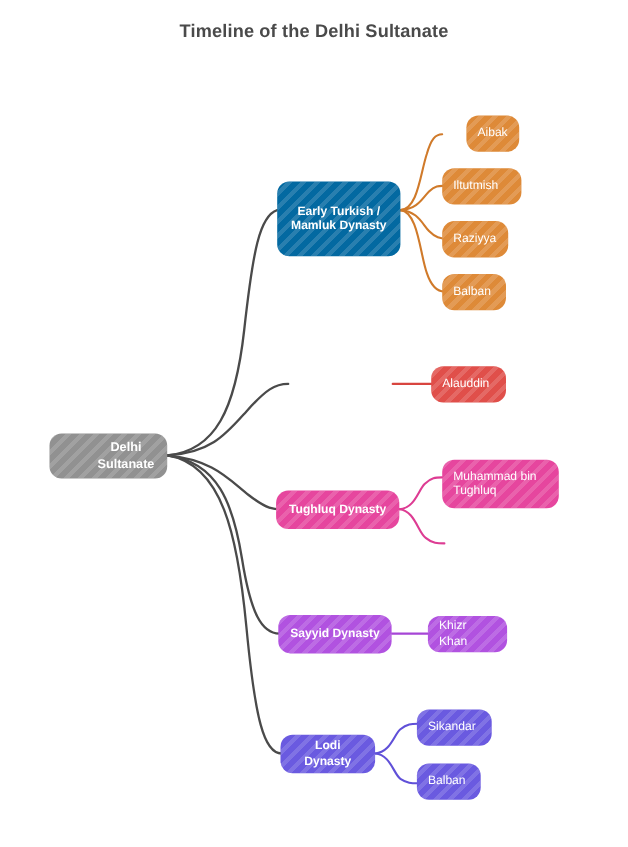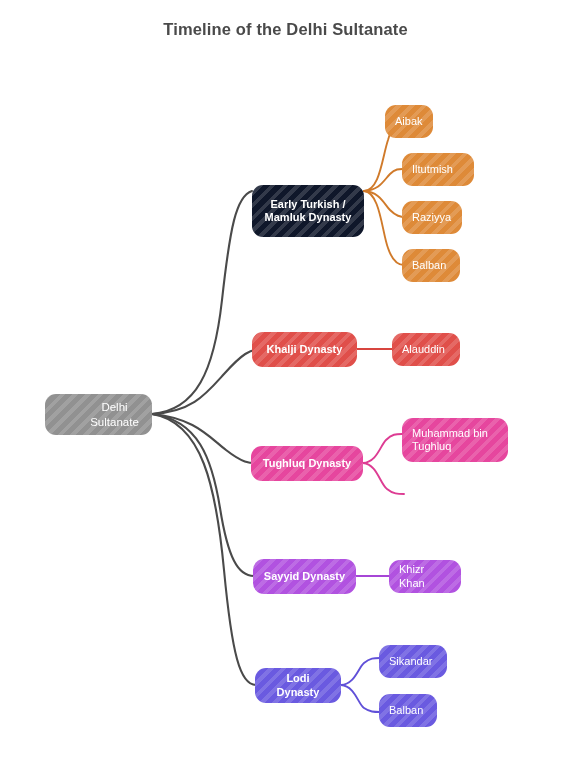--- a/index.html
+++ b/index.html
@@ -78,21 +78,21 @@
       rgba(255,255,255,0) 9px
     );
     pointer-events: none;
   }
   .node.root {
     justify-content: center;
     text-align: center;
   }
   .node.root .label {
     font-size: 11.5px;
-    font-weight: normal;
+    font-weight: bold;
     padding-left: 32px;
   }
   .node.branch {
     justify-content: center;
     text-align: center;
     padding: 0 10px;
   }
   .node.branch .label {
     font-size: 11px;
     font-weight: bold;
@@ -149,44 +149,41 @@
       <path d="M341,685 C355,686 358,704 364,708 C370,712 374,712 380,712"></path>
     </g>
   </svg>
 
   <div id="node-layer">
 
     <div class="node root" style="left:45px; top:394px; width:107px; height:41px; background:#919191;">
       <span class="label">Delhi Sultanate</span>
     </div>
 
-    <div class="node branch" style="left:252px; top:165px; width:112px; height:52px; background:#0f172a;margin-top:20px;">
+    <div class="node branch" style="left:252px; top:165px; width:112px; height:68px; background:#0369a1;">
       <span class="label">Early Turkish /
 Mamluk Dynasty</span>
     </div>
 
-    <div class="node leaf" style="left:385px; top:105px; width:48px; height:33px; background:#de8a38;">
+    <div class="node leaf" style="left:424px; top:105px; width:48px; height:33px; background:#de8a38;">
       <span class="label">Aibak</span>
     </div>
 
     <div class="node leaf" style="left:402px; top:201px; width:60px; height:33px; background:#de8a38;">
       <span class="label">Raziyya</span>
     </div>
 
     <div class="node leaf" style="left:402px; top:153px; width:72px; height:33px; background:#de8a38;">
       <span class="label">Iltutmish</span>
     </div>
 
     <div class="node leaf" style="left:402px; top:249px; width:58px; height:33px; background:#de8a38;">
       <span class="label">Balban</span>
     </div>
 
-    <div class="node branch" style="left:252px; top:332px; width:105px; height:35px; background:#e04f4a;">
-      <span class="label">Khalji Dynasty</span>
-    </div>
 
     <div class="node branch" style="left:251px; top:446px; width:112px; height:35px; background:#e6469e;">
       <span class="label">Tughluq Dynasty</span>
     </div>
 
     <div class="node leaf" style="left:392px; top:333px; width:68px; height:33px; background:#e04f4a;">
       <span class="label">Alauddin</span>
     </div>
 
     <div class="node leaf" style="left:402px; top:418px; width:106px; height:44px; background:#e6469e;">

